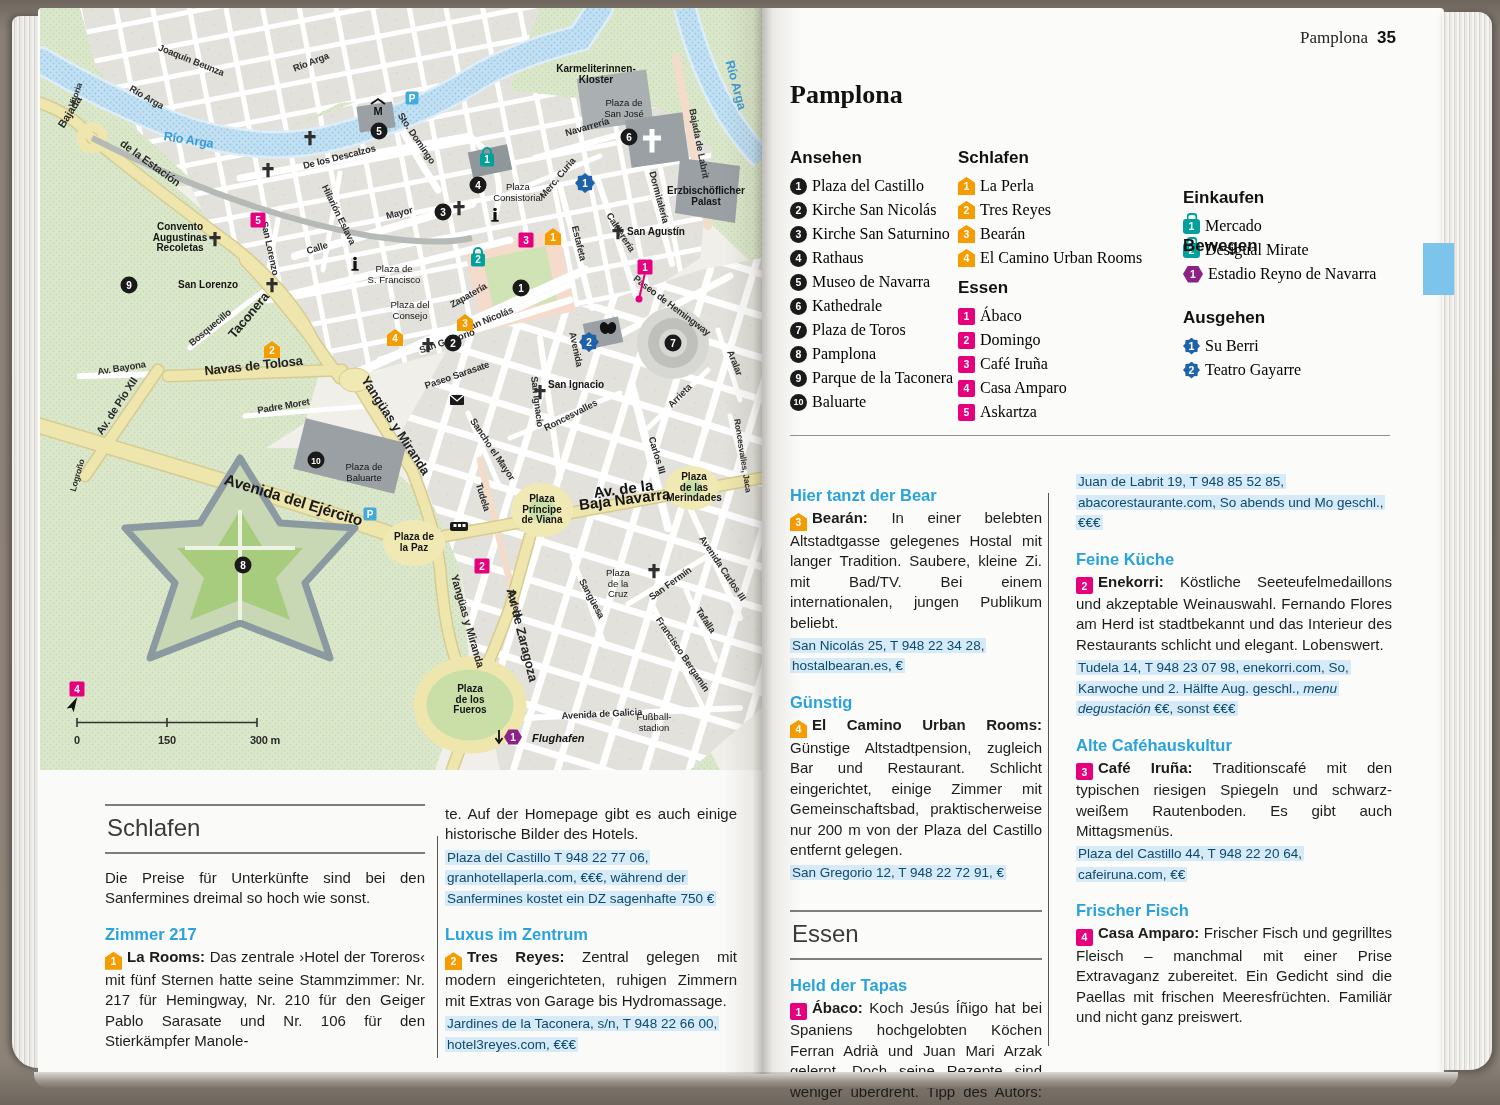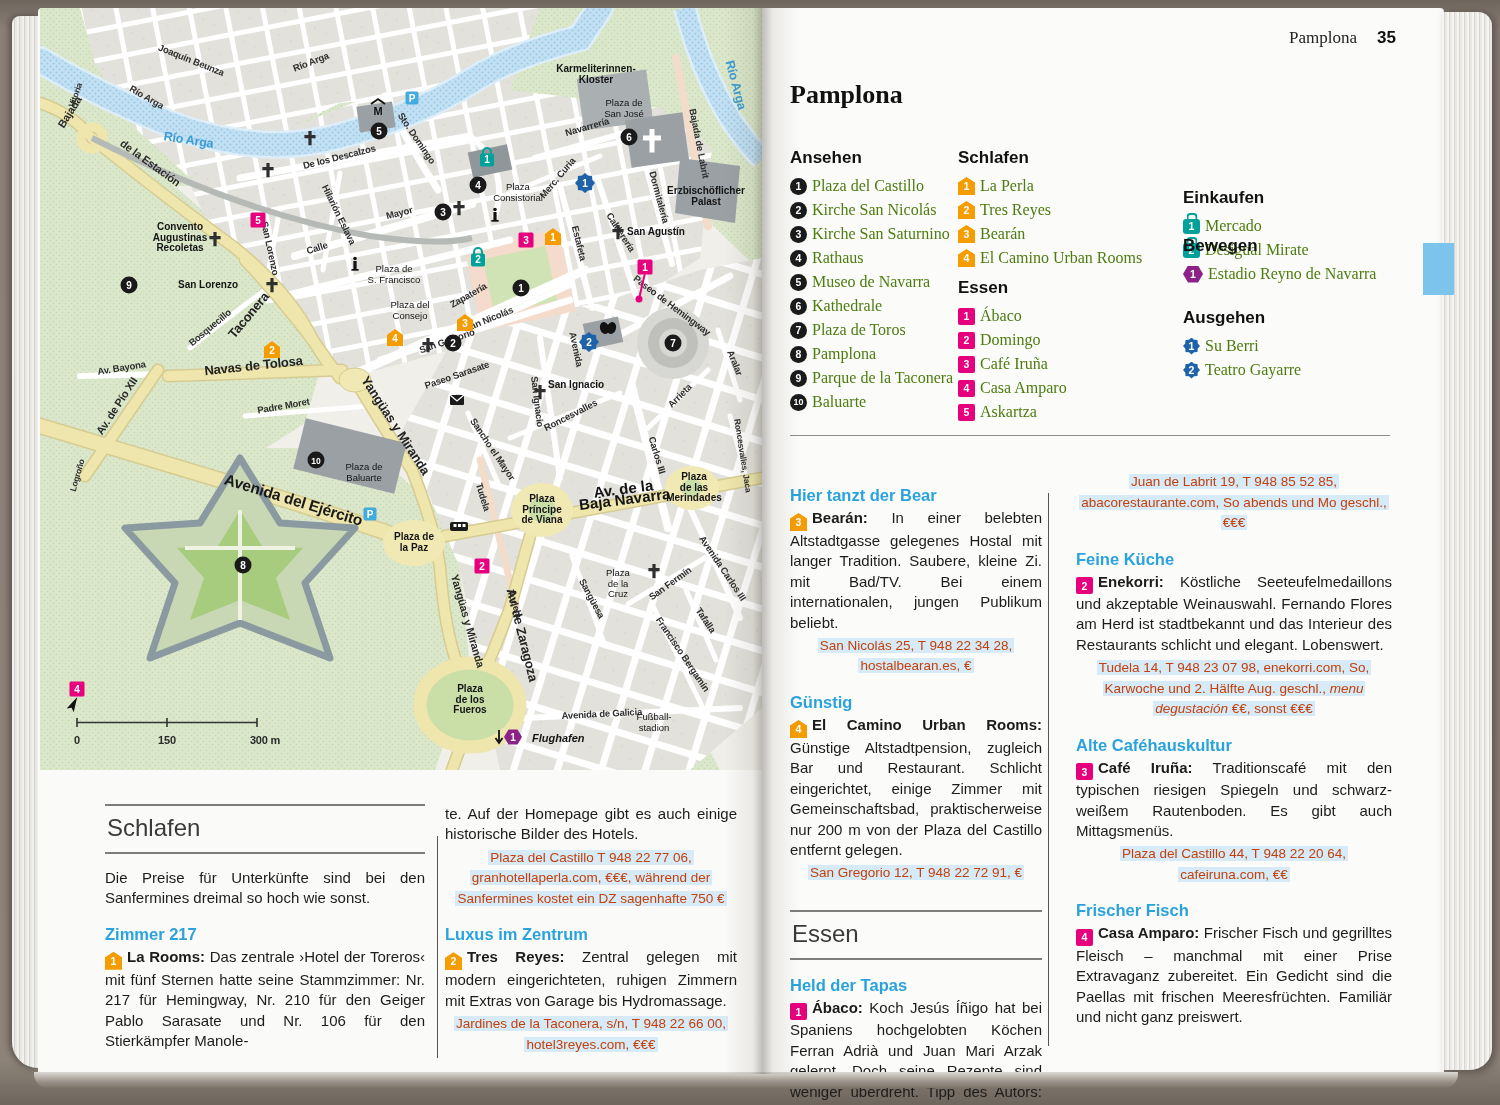--- a/index.html
+++ b/index.html
@@ -8,36 +8,36 @@
   
   .edge-left{position:absolute;left:12px;top:16px;width:30px;height:1052px;background:repeating-linear-gradient(90deg,#f2f1ee 0 2px,#d4d2cd 2px 3px,#e8e7e3 3px 5px);border-bottom-left-radius:26px;border-top-left-radius:8px;box-shadow:-3px 0 6px rgba(0,0,0,.35);}
   .fore-edge{position:absolute;left:1442px;top:12px;width:50px;height:1058px;background:repeating-linear-gradient(90deg,#f6f5f2 0 2px,#d8d6d1 2px 3px,#ebe9e5 3px 5px);border-top-right-radius:14px;border-bottom-right-radius:22px;box-shadow:4px 2px 8px rgba(0,0,0,.35);}
   .bottom-shadow{position:absolute;left:34px;top:1072px;width:1424px;height:16px;background:linear-gradient(180deg,#dcdad5,#9b928a 60%,#7d7469);border-bottom-left-radius:14px;border-bottom-right-radius:14px;}
   .page{position:absolute;top:8px;height:1066px;background:#fafaf8;}
   .page-left{left:38px;width:724px;border-top-left-radius:4px;}
   .page-right{left:762px;width:682px;background:#fbfbf9;border-top-right-radius:4px;}
   .gutter{position:absolute;left:724px;top:8px;width:76px;height:1066px;pointer-events:none;background:linear-gradient(90deg,rgba(90,80,70,0) 0,rgba(90,80,70,.10) 38%,rgba(55,48,42,.30) 51%,rgba(90,80,70,.10) 64%,rgba(90,80,70,0) 100%);z-index:5;}
   
   .pheader{position:absolute;top:20px;right:48px;font:400 17px "Liberation Serif",serif;color:#222;}
-  .pheader b{font:700 17px "Liberation Sans",sans-serif;margin-left:20px;color:#111;}
+  .pheader b{font:700 17px "Liberation Sans",sans-serif;margin-left:9px;color:#111;}
   .rtitle{position:absolute;left:28px;top:72px;margin:0;font:700 26px "Liberation Serif",serif;color:#111;}
   .lgroup{position:absolute;}
   .ltitle{font:700 17px "Liberation Sans",sans-serif;color:#111;margin-bottom:9px;}
   .lrow{display:flex;align-items:center;margin-bottom:6px;}
-  .llabel{font:400 16px "Liberation Serif",serif;color:#4d7c0f;white-space:nowrap;}
+  .llabel{font:400 16px "Liberation Serif",serif;color:#000000;white-space:nowrap;}
   .hrule{position:absolute;height:1px;background:#8f8f8f;}
   .vrule{position:absolute;width:1px;background:#555;}
   .tab{position:absolute;left:661px;top:235px;width:31px;height:52px;background:#7cc4ec;z-index:6;}
   
   .pgcol{position:absolute;}
   .sechead{font:400 24px "Liberation Sans",sans-serif;color:#3a3a3a;border-top:2px solid #7d7d7d;border-bottom:2px solid #7d7d7d;padding:8px 2px 10px;margin:0 0 14px;}
   .sechead.mt{margin-top:26px;}
   .chead{font:700 16.5px "Liberation Sans",sans-serif;color:#2aa3dd;margin:16px 0 3px;}
   p.body{font:400 15px/1.36 "Liberation Sans",sans-serif;color:#1c1c1c;text-align:justify;margin:0 0 3px;}
-  p.contact{font:400 13.5px/1.52 "Liberation Sans",sans-serif;color:#c2410c;margin:2px 0 0;text-align:center;}
+  p.contact{font:400 13.5px/1.52 "Liberation Sans",sans-serif;color:#0c4a6e;margin:2px 0 0;}
   .hl{background:#d7eaf7;padding:0 2px;-webkit-box-decoration-break:clone;box-decoration-break:clone;}
   
   .mk{display:inline-flex;align-items:center;justify-content:center;width:17px;height:17px;font:700 10.5px "Liberation Sans",sans-serif;color:#fff;vertical-align:-3px;margin-right:5px;position:relative;flex:none;}
   .mk-sight{border-radius:50%;background:#1a1a1a;}
   .mk-sleep{background:#f59c00;clip-path:polygon(50% 0%,100% 30%,100% 100%,0% 100%,0% 30%);height:18px;}
   .mk-eat{background:#e6007e;border-radius:2px;}
   .mk-shop{background:#00a09b;border-radius:3px;height:15px;}
   .mk-shop::before{content:"";position:absolute;top:-6px;left:50%;transform:translateX(-50%);width:7px;height:6px;border:2px solid #00a09b;border-bottom:none;border-radius:4px 4px 0 0;}
   .mk-move{background:#8c2287;width:20px;clip-path:polygon(25% 0%,75% 0%,100% 50%,75% 100%,25% 100%,0% 50%);}
   .mk-out{background:#1e62a9;clip-path:polygon(100% 50%,87% 65%,85% 85%,65% 87%,50% 100%,35% 87%,15% 85%,13% 65%,0% 50%,13% 35%,15% 15%,35% 13%,50% 0%,65% 13%,85% 15%,87% 35%);}

